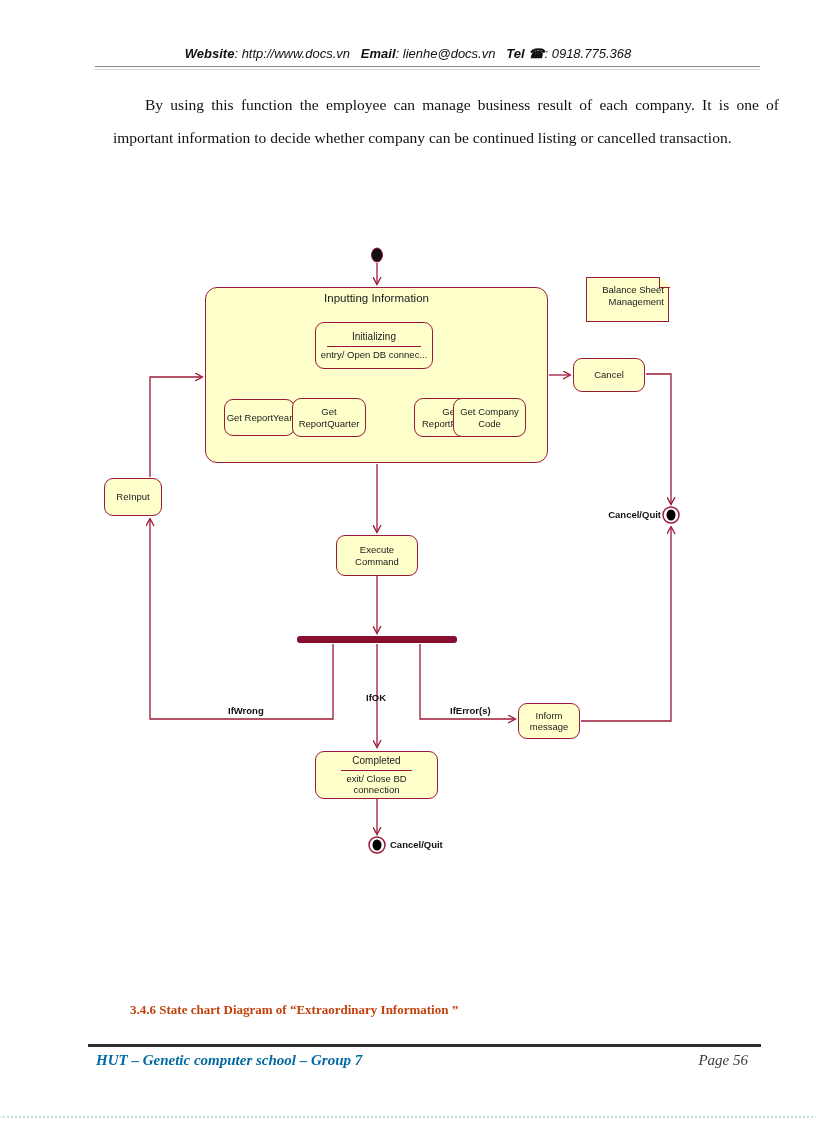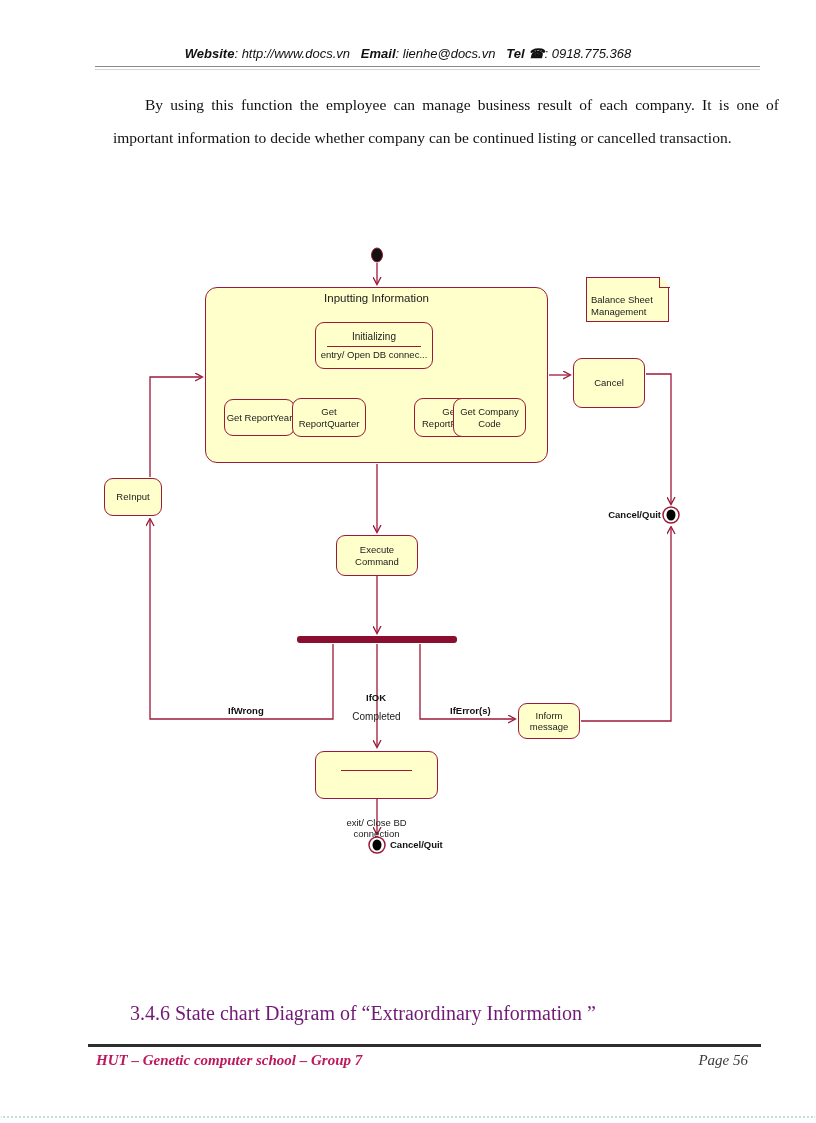--- a/index.html
+++ b/index.html
@@ -26,40 +26,40 @@
   
   .state{position:absolute;background:var(--fill);border:1.5px solid var(--border);
          border-radius:9px;font-family:"Liberation Sans",sans-serif;font-size:9.5px;color:#1a1a1a;
          text-align:center;display:flex;flex-direction:column;align-items:center;justify-content:center;
          line-height:1.18;box-sizing:border-box;z-index:2;}
   .composite{justify-content:flex-start;padding-top:4px;font-size:11.5px;border-radius:12px;}
   .inner-title{font-size:10px;}
   .divider{width:84%;border-top:1.3px solid var(--border);margin:3px auto 2px;}
   .entry{font-size:9.5px;}
   .note{position:absolute;background:var(--fill);border:1.5px solid var(--border);
-        font-family:"Liberation Sans",sans-serif;font-size:9.5px;color:#1a1a1a;text-align:left;
-        padding:16px 4px;box-sizing:border-box;z-index:2;line-height:1.25;}
+        font-family:"Liberation Sans",sans-serif;font-size:9.5px;color:#1a1a1a;text-align:right;
+        padding:6px 4px;box-sizing:border-box;z-index:2;line-height:1.25;}
   .note .fold{position:absolute;top:-1.5px;right:-1.5px;width:11px;height:11px;
         background:linear-gradient(225deg,#ffffff 0 50%,var(--fill) 50% 100%);
         border-left:1.5px solid var(--border);border-bottom:1.5px solid var(--border);box-sizing:border-box;}
   .dlabel{position:absolute;font-family:"Liberation Sans",sans-serif;font-weight:bold;
           font-size:9.5px;color:#111;z-index:3;white-space:nowrap;}
   #wires{position:absolute;left:0;top:0;z-index:1;}
 
   
   .caption{position:absolute;top:905px;left:0;width:790px;text-align:center;
            font-family:"DejaVu Serif",serif;font-style:italic;font-size:15px;color:#222;}
-  .heading{position:absolute;top:1002px;left:130px;font-weight:normal;font-size:20px;color:#701a75;}
+  .heading{position:absolute;top:1002px;left:130px;font-weight:bold;font-size:13px;color:#c2410c;}
 
   
   .ftr-rule{position:absolute;top:1044px;left:88px;width:673px;height:3px;
             border-top:2px solid #2e2e2e;border-bottom:1px solid #2e2e2e;box-sizing:border-box;}
   .ftr{position:absolute;top:1052px;left:96px;width:652px;display:flex;justify-content:space-between;
        font-size:15px;font-style:italic;}
-  .ftr-left{font-weight:bold;color:#be185d;}
+  .ftr-left{font-weight:bold;color:#0369a1;}
   .ftr-right{color:#3c3c3c;}
   .page-edge{position:absolute;top:1116px;left:0;width:816px;border-top:2px dotted #bfe0dd;}
 </style>
 </head>
 <body>
 
 <div id="page">
 
   <div class="hdr">
     <b>Website</b><span>: http://www.docs.vn</span>&nbsp;&nbsp;
@@ -122,34 +122,34 @@
   </div>
   <div class="state" style="left:453px;top:398px;width:73px;height:39px;">
     <span>Get Company Code</span>
   </div>
 
   <div class="note" style="left:586px;top:277px;width:83px;height:45px;">
     <span class="fold"></span>
     <span>Balance Sheet Management</span>
   </div>
 
-  <div class="state" style="left:573px;top:358px;width:72px;height:50px;">
+  <div class="state" style="left:573px;top:358px;width:72px;height:34px;">
     <span>Cancel</span>
   </div>
   <div class="state" style="left:104px;top:478px;width:58px;height:38px;">
     <span>ReInput</span>
   </div>
   <div class="state" style="left:336px;top:535px;width:82px;height:41px;padding:2px 1px;">
     <span>Execute Command</span>
   </div>
   <div class="state" style="left:518px;top:703px;width:62px;height:36px;padding:2px 6px;">
     <span>Inform message</span>
   </div>
 
-  <div class="state" style="left:315px;top:751px;width:123px;height:48px;padding:3px 18px;gap:44px;">
+  <div class="state" style="left:315px;top:751px;width:123px;height:48px;padding:3px 18px;">
     <span class="inner-title">Completed</span>
     <span class="divider"></span>
     <span class="entry">exit/ Close BD connection</span>
   </div>
 
   <div class="dlabel" style="left:228px;top:705px;">IfWrong</div>
   <div class="dlabel" style="left:366px;top:692px;">IfOK</div>
   <div class="dlabel" style="left:450px;top:705px;">IfError(s)</div>
   <div class="dlabel" style="left:601px;top:509px;width:60px;text-align:right;">Cancel/Quit</div>
   <div class="dlabel" style="left:390px;top:839px;">Cancel/Quit</div>

